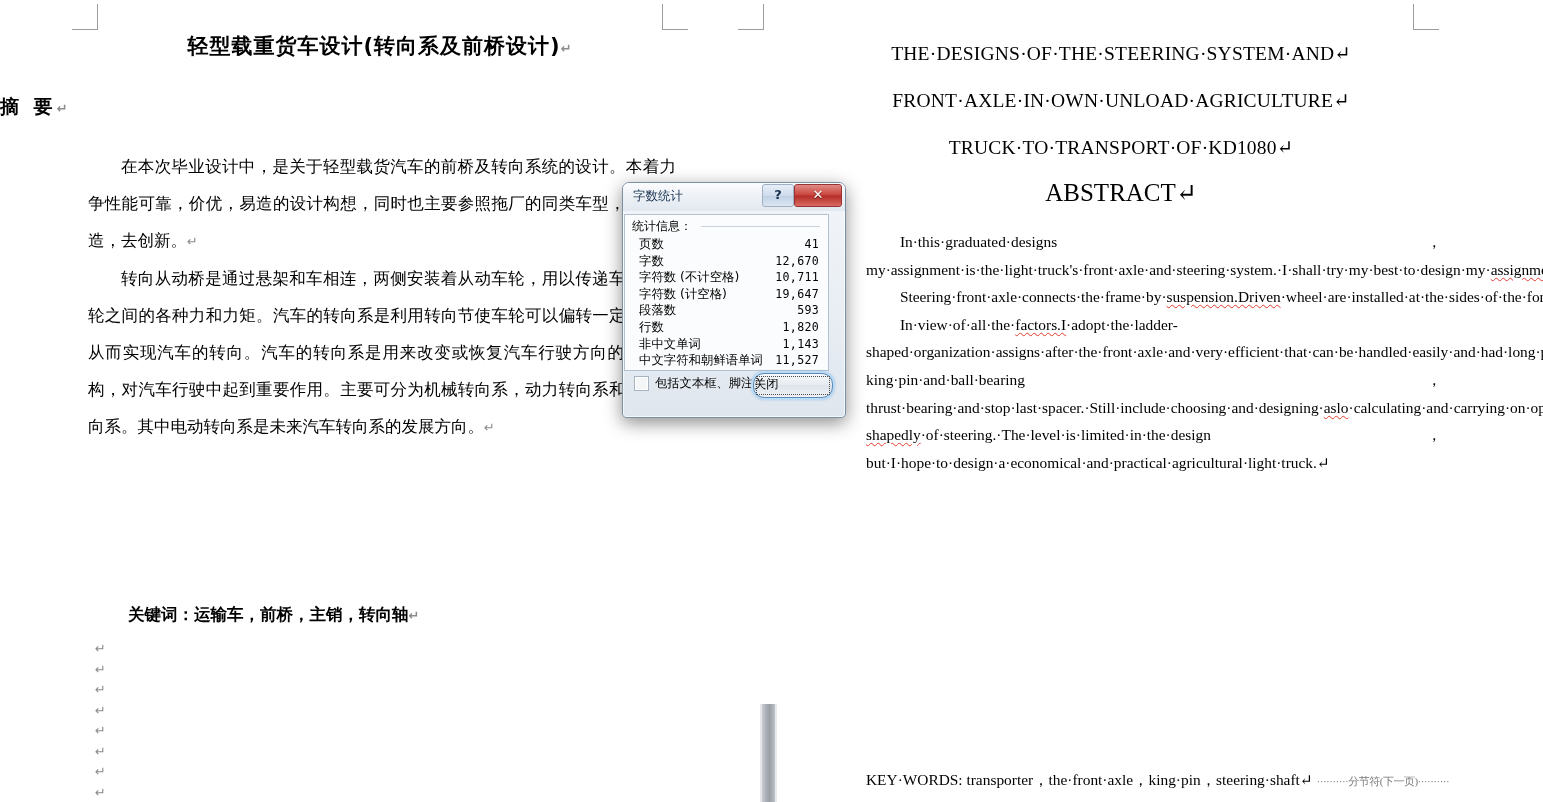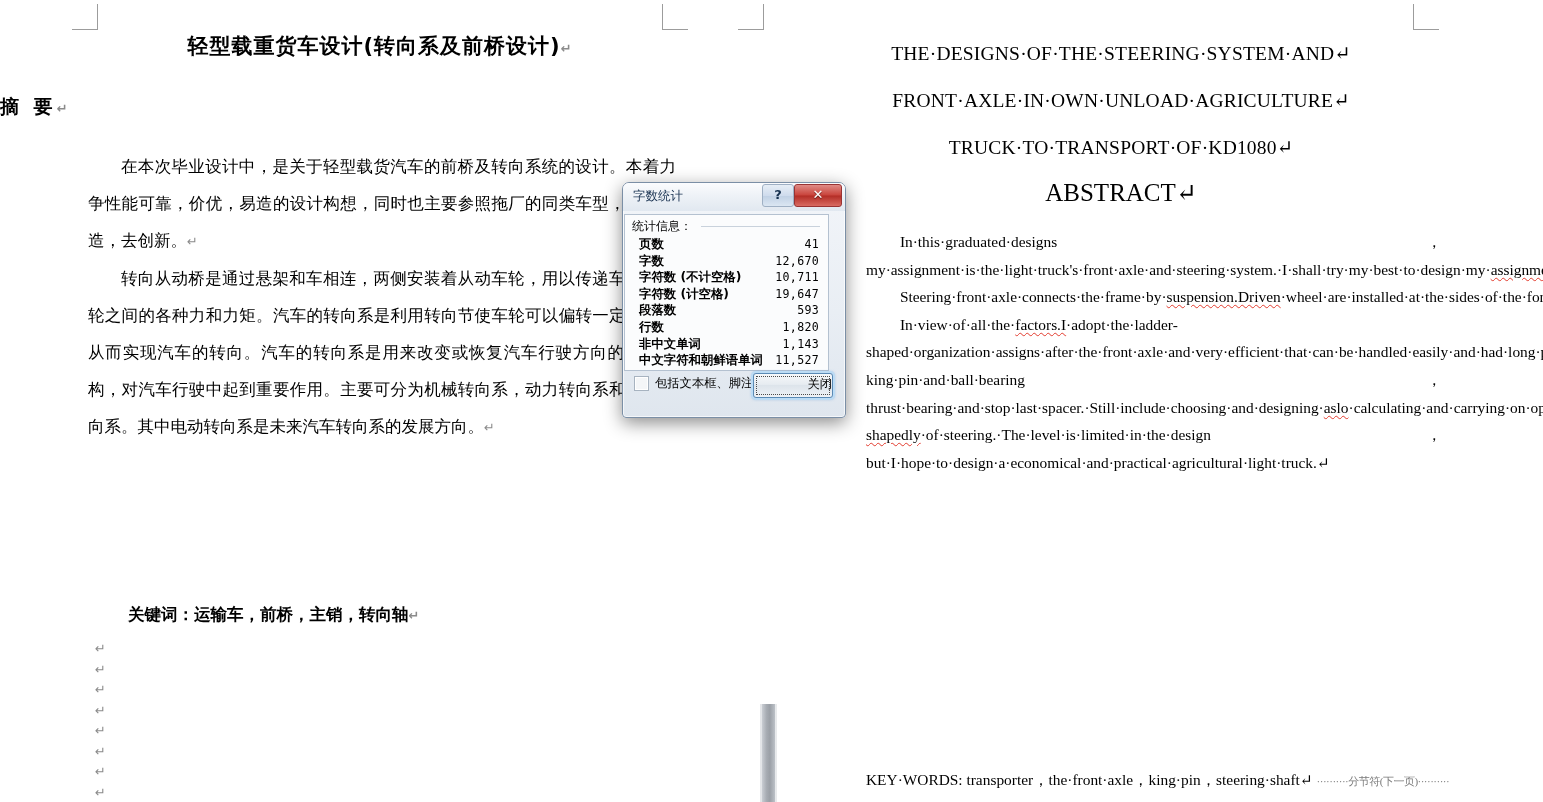--- a/index.html
+++ b/index.html
@@ -113,33 +113,33 @@
   }
   .dlg-inner{
     position:absolute;left:1px;top:31px;width:203px;height:155px;
     background:#fbfcfd;border:1px solid #b4c1d0;
   }
   .grp-label{position:absolute;left:7px;top:3px;font-size:12px;color:#000;background:#fbfcfd;padding-right:4px;}
   .grp-rule{position:absolute;left:76px;top:11px;right:8px;height:1px;background:#c9d2dc;}
   .rows{position:absolute;left:14px;top:21px;right:9px;}
   .row{display:flex;justify-content:space-between;align-items:baseline;
        font-size:12.4px;line-height:16.6px;color:#000;}
-  .row .k{white-space:nowrap;font-weight:bold;}
+  .row .k{white-space:nowrap;}
   .row .v{font-family:"DejaVu Sans Mono","Liberation Mono",monospace;font-size:11.6px;letter-spacing:.3px;}
   .cbrow{position:absolute;left:11px;top:192px;display:flex;align-items:center;gap:6px;font-size:12.3px;color:#000;}
   .cbox{width:13px;height:13px;border:1px solid #a7b3c0;background:#f4f6f8;
         box-shadow:0 0 0 1px #fff inset;display:inline-block;}
   .btn-ok{
     position:absolute;left:130px;top:218px;
     transform:translateY(-28px);
-    width:78px;height:23px;border-radius:3px;
+    width:78px;height:23px;border-radius:11px;
     border:1px solid #5a8ab5;
     background:linear-gradient(to bottom,#f6f8fa 0%,#e7ecf1 45%,#dde4eb 50%,#eef2f6 100%);
     box-shadow:0 0 0 2px #bcdcf5, 0 0 3px 1px rgba(90,150,210,.8);
-    font-size:12.3px;color:#000;text-align:right;line-height:21px;
+    font-size:12.3px;color:#000;text-align:left;line-height:21px;
   }
   .btn-ok .focusrect{
     position:absolute;left:2px;top:2px;right:2px;bottom:2px;
     border:1px dotted #4a4a4a;
   }
   .btn-ok span{position:relative;}
 </style>
 </head>
 <body>
 

